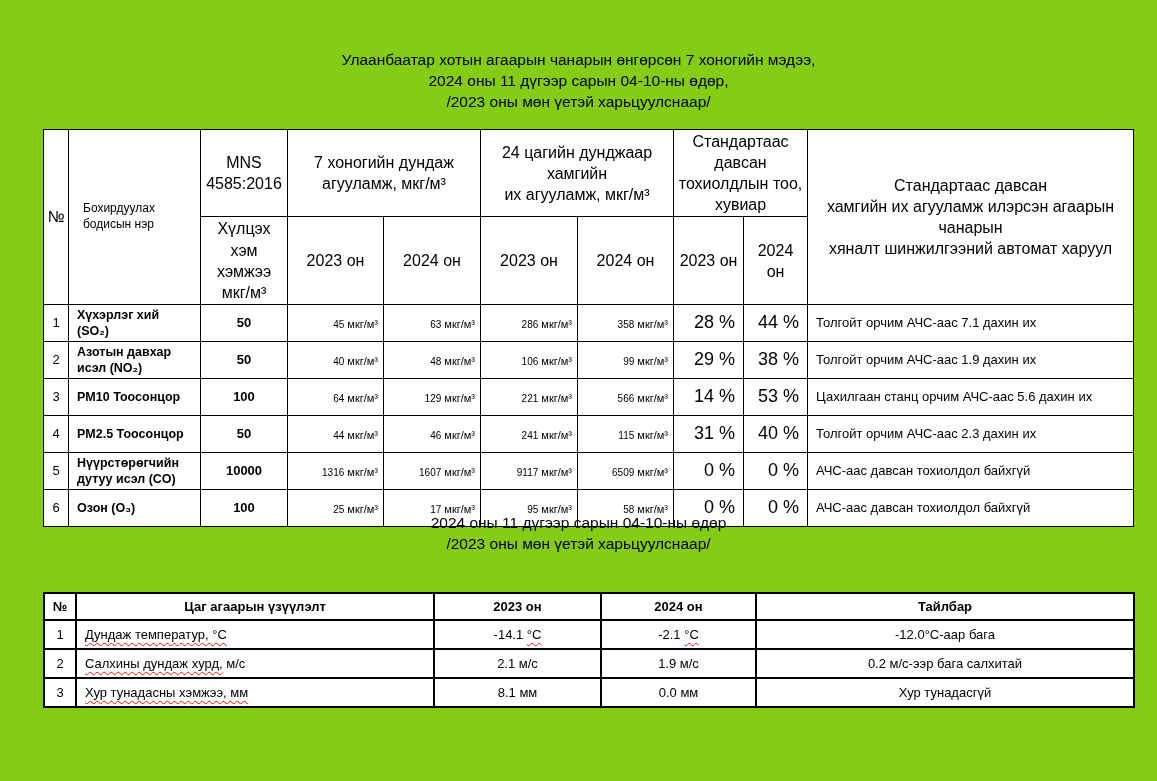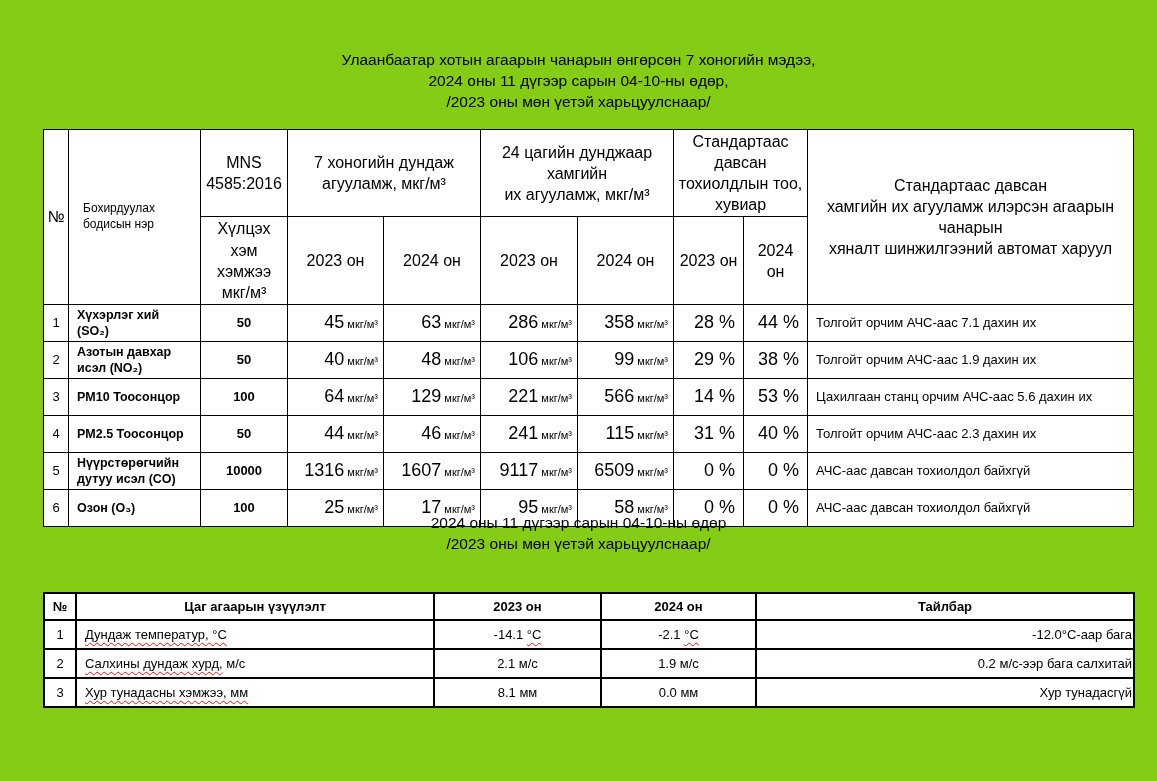--- a/index.html
+++ b/index.html
@@ -22,34 +22,34 @@
   #air-table td { border:1px solid #000; }
   .h61 { height:61px; } .h48 { height:48px; } .h37 { height:37px; }
   .pre { white-space:pre-line; }
   .t1-head { font-size:16px; text-align:center; line-height:1.32; padding:1px 3px; }
   .t1-pollhead { font-size:12px; text-align:left; padding-left:14px; line-height:1.32; }
   .t1-no   { font-size:13px; text-align:center; }
   .t1-name { font-size:12.5px; font-weight:bold; text-align:left;
              padding:2px 3px 2px 8px; line-height:1.28; }
   .t1-limit{ font-size:13px; font-weight:bold; text-align:center; }
   .t1-val  { text-align:right; padding-right:5px; white-space:nowrap; }
-  .t1-val .num  { font-size:18px; }
+  .t1-val .num  { font-size:10px; }
   .t1-val .unit { font-size:11px; }
   .t1-pct  { font-size:18px; text-align:right; padding-right:8px; white-space:nowrap; }
   .t1-note { font-size:13px; text-align:left; padding-left:8px; }
 
   
   #weather-table { top:592px; width:1090px; }
   #weather-table td { border:2px solid #000; font-size:13px; }
   .h27 { height:27px; } .h29 { height:29px; }
   .t2-head  { font-size:13.5px; font-weight:bold; text-align:center; }
   .t2-no    { text-align:center; }
   .t2-label { text-align:left; padding-left:8px; white-space:nowrap;margin-top:44px; }
   .t2-val   { text-align:center; white-space:nowrap; }
-  .t2-note  { text-align:right; }
+  .t2-note  { text-align:center; }
 
   .sq { text-decoration-line:underline; text-decoration-style:wavy;
         text-decoration-color:#e11; text-decoration-thickness:1px;
         text-underline-offset:3px; }
 </style>
 </head>
 <body>
 
 <div class="page">
 

